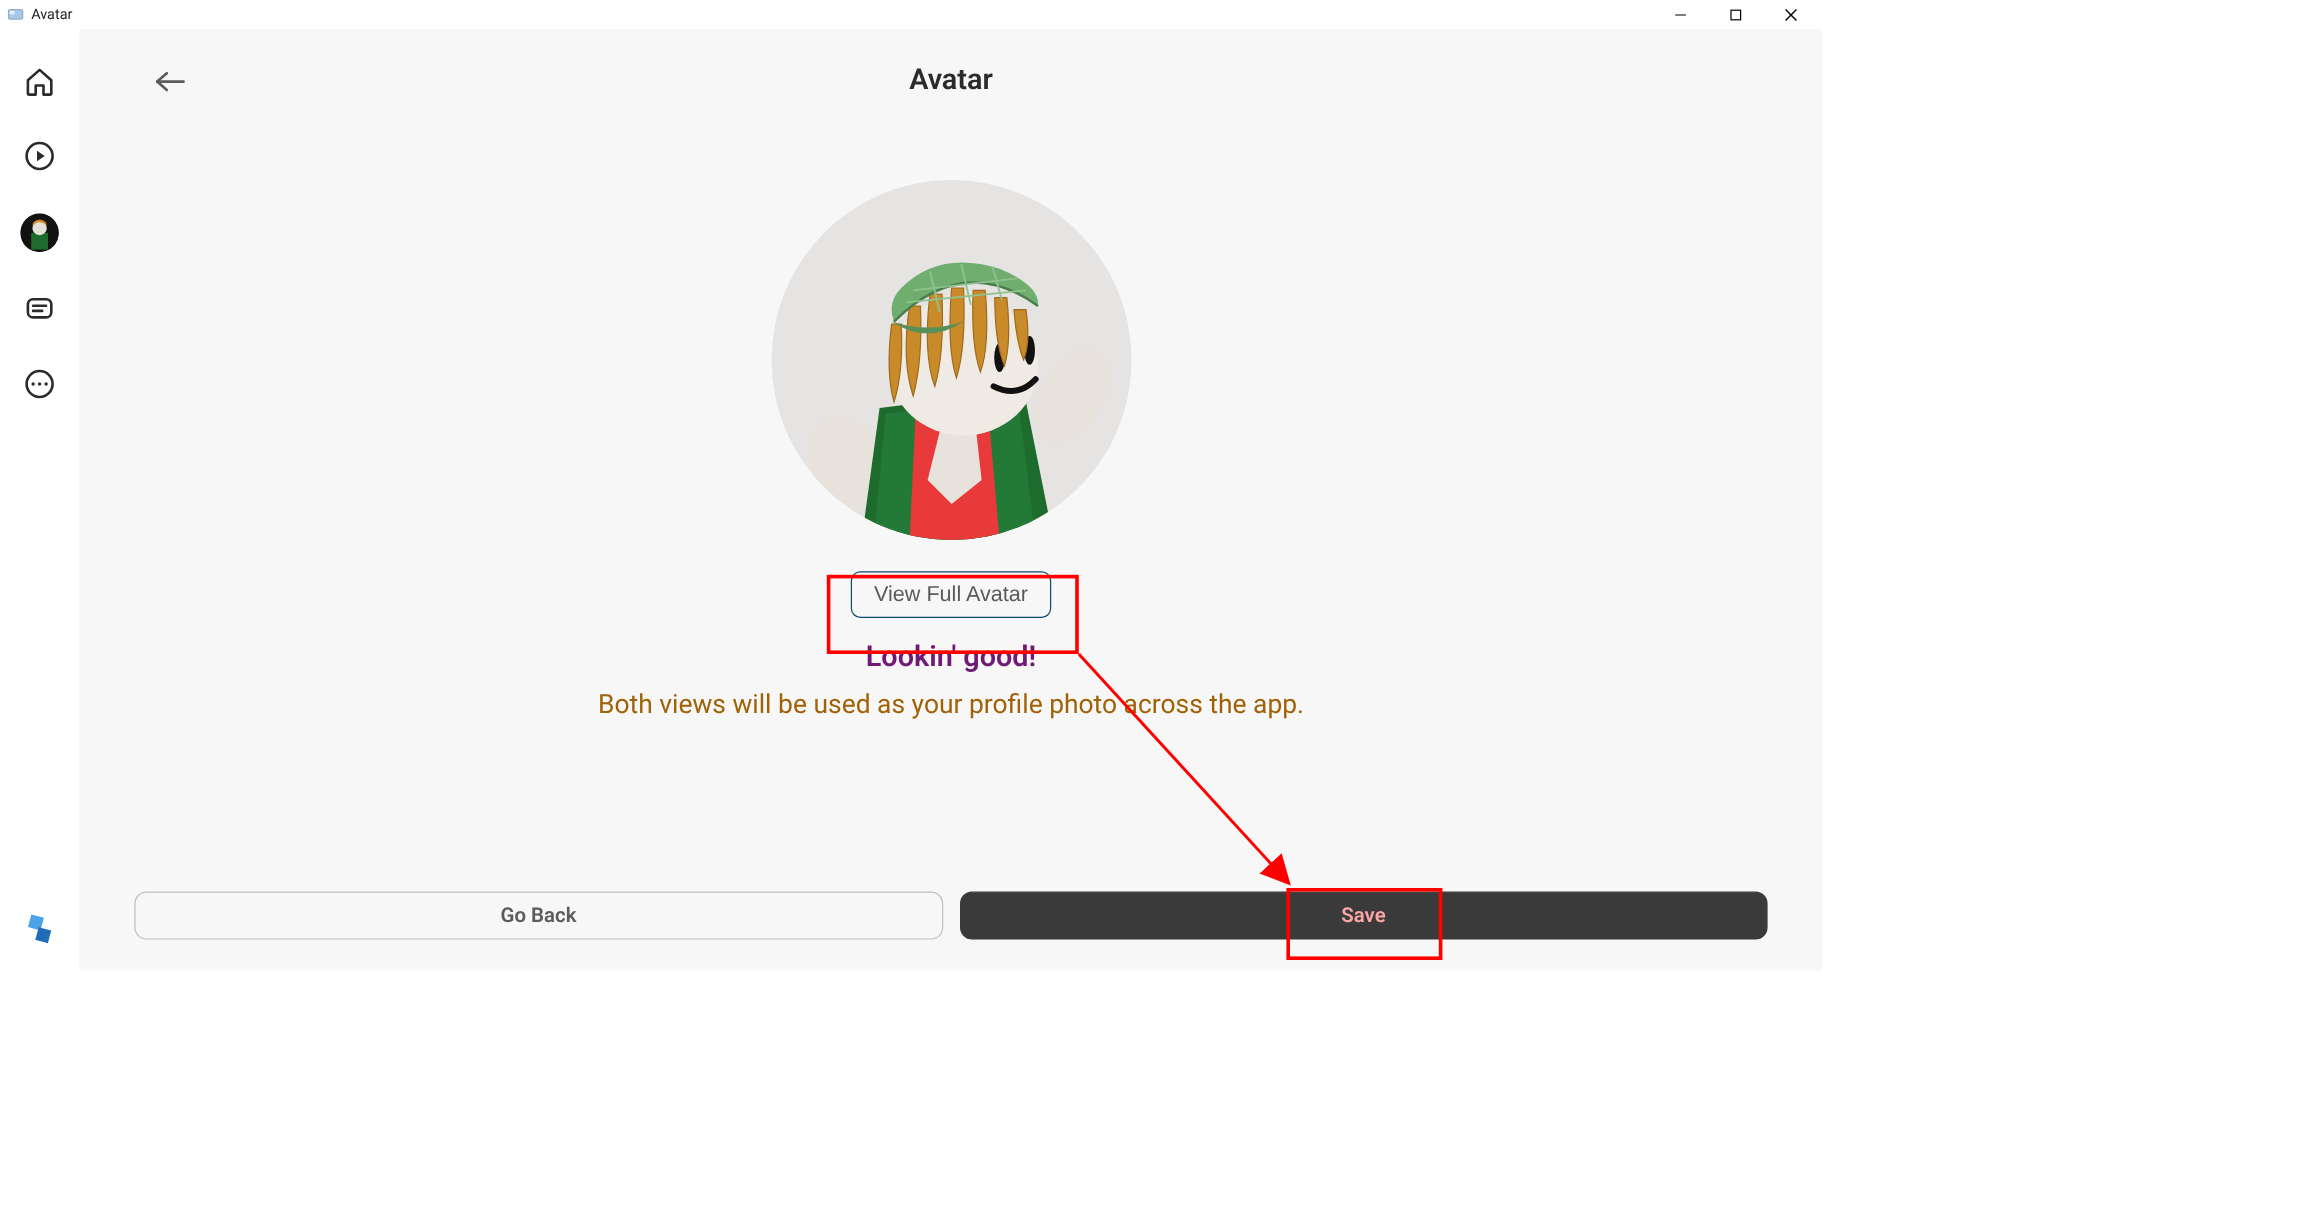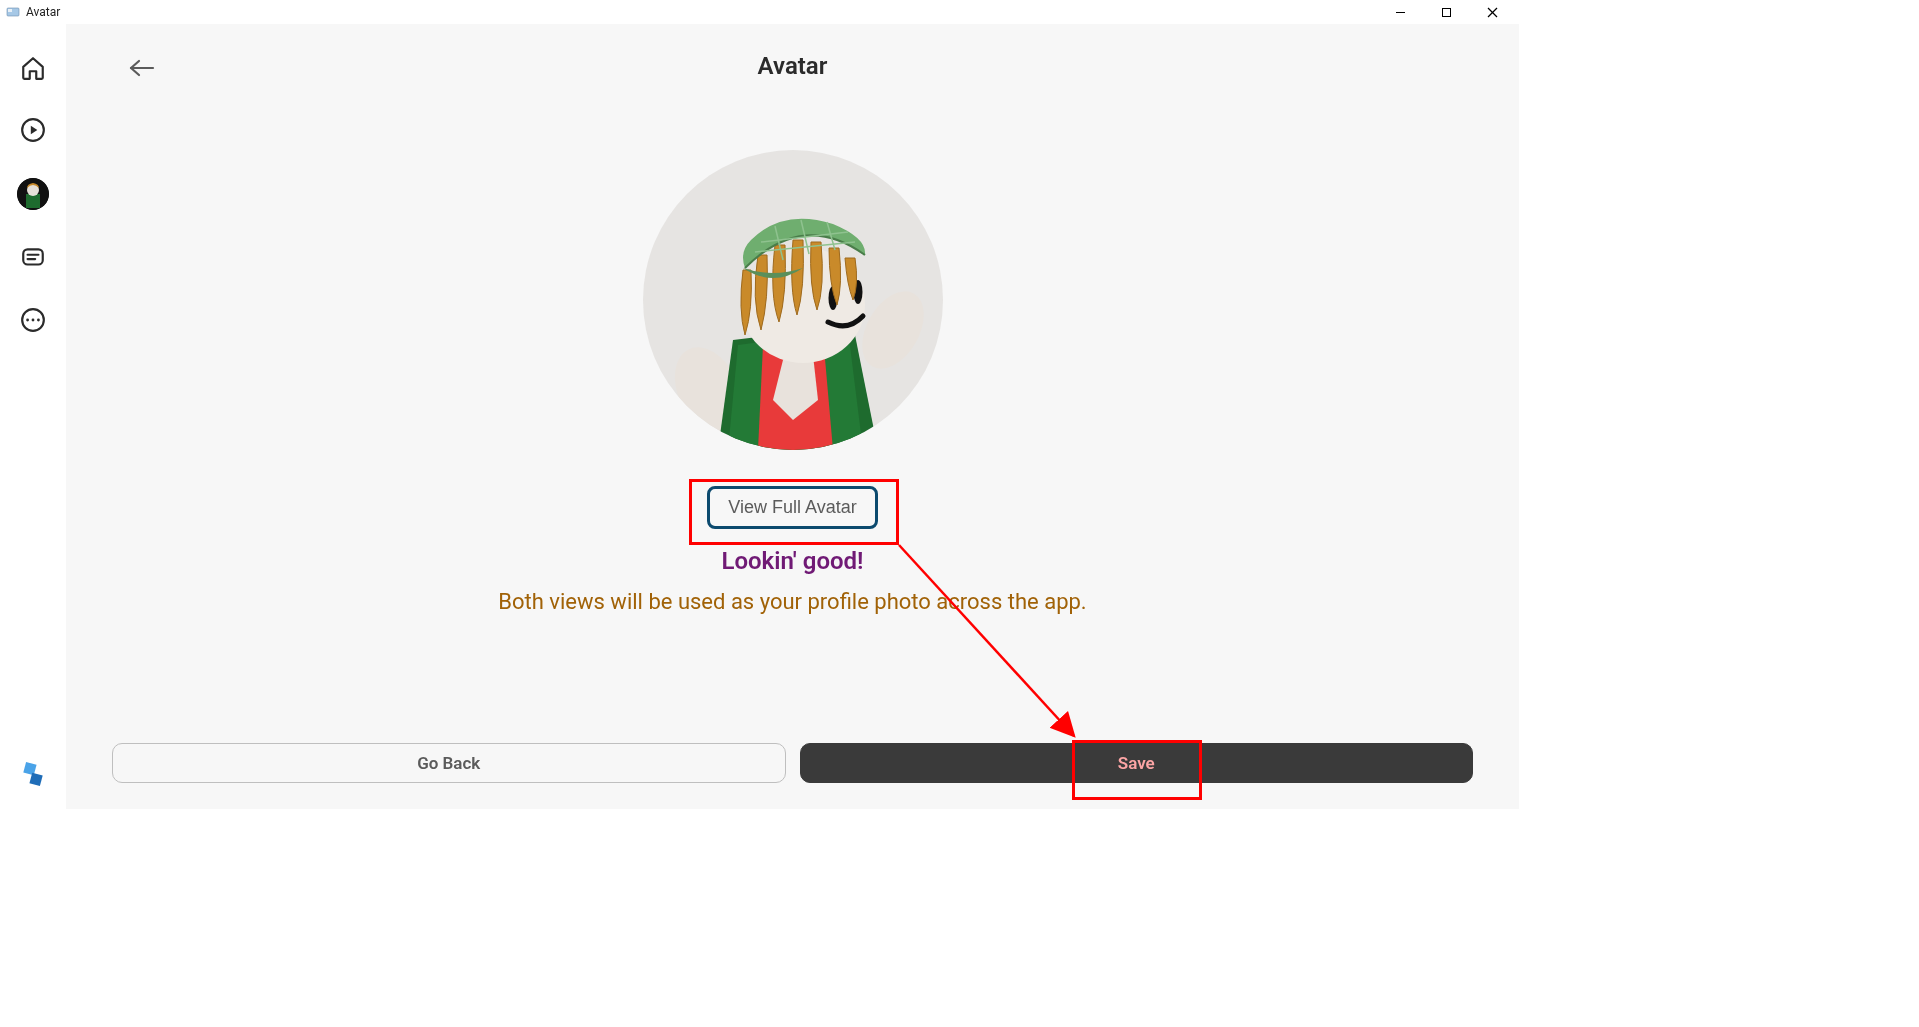--- a/index.html
+++ b/index.html
@@ -23,21 +23,21 @@
 .content { flex: 1; background: #f7f7f7; position: relative; display:flex; flex-direction:column; }
 
 .back-arrow { position: absolute; left: 62px; top: 30px; cursor: pointer; width:28px; height:28px; display:flex; align-items:center; justify-content:center; }
 
 .page-title { text-align: center; font-size: 24px; font-weight: 600; color: #2b2b2b; margin-top: 28px; }
 
 .preview-area { flex:1; display:flex; flex-direction:column; align-items:center; padding-top: 70px; }
 
 .avatar-circle { width: 300px; height: 300px; border-radius: 50%; background: #e6e4e2; display:flex; align-items:flex-end; justify-content:center; overflow:hidden; position:relative; }
 
-.view-full-btn { margin-top: 36px; padding: 8px 18px; border: 3px solid #0c4a6e; border-radius: 8px; background: #f7f7f7; font-size: 18px; color: #5b5b5b; font-weight: 500; cursor:pointer; }
+.view-full-btn { margin-top: 26px; padding: 8px 18px; border: 1px solid #0c4a6e; border-radius: 8px; background: #f7f7f7; font-size: 18px; color: #5b5b5b; font-weight: 500; cursor:pointer; }
 
 .lookin { margin-top: 18px; font-size: 24px; font-weight: 600; color: #701a75; }
 .subtitle { margin-top: 14px; font-size: 22px; color: #a16207; }
 
 .bottom-bar { display:flex; gap: 14px; padding: 0 46px 26px 46px; }
 .big-btn { flex:1; height: 40px; border-radius: 10px; font-size: 17px; font-weight: 600; display:flex; align-items:center; justify-content:center; cursor:pointer; }
 .go-back-btn { background: #f7f7f7; border: 1px solid #bfbfbf; color: #5b5b5b; }
 .save-btn { background: #3a3a3a; border: 1px solid #3a3a3a; color: #fca5a5; }
 
 

